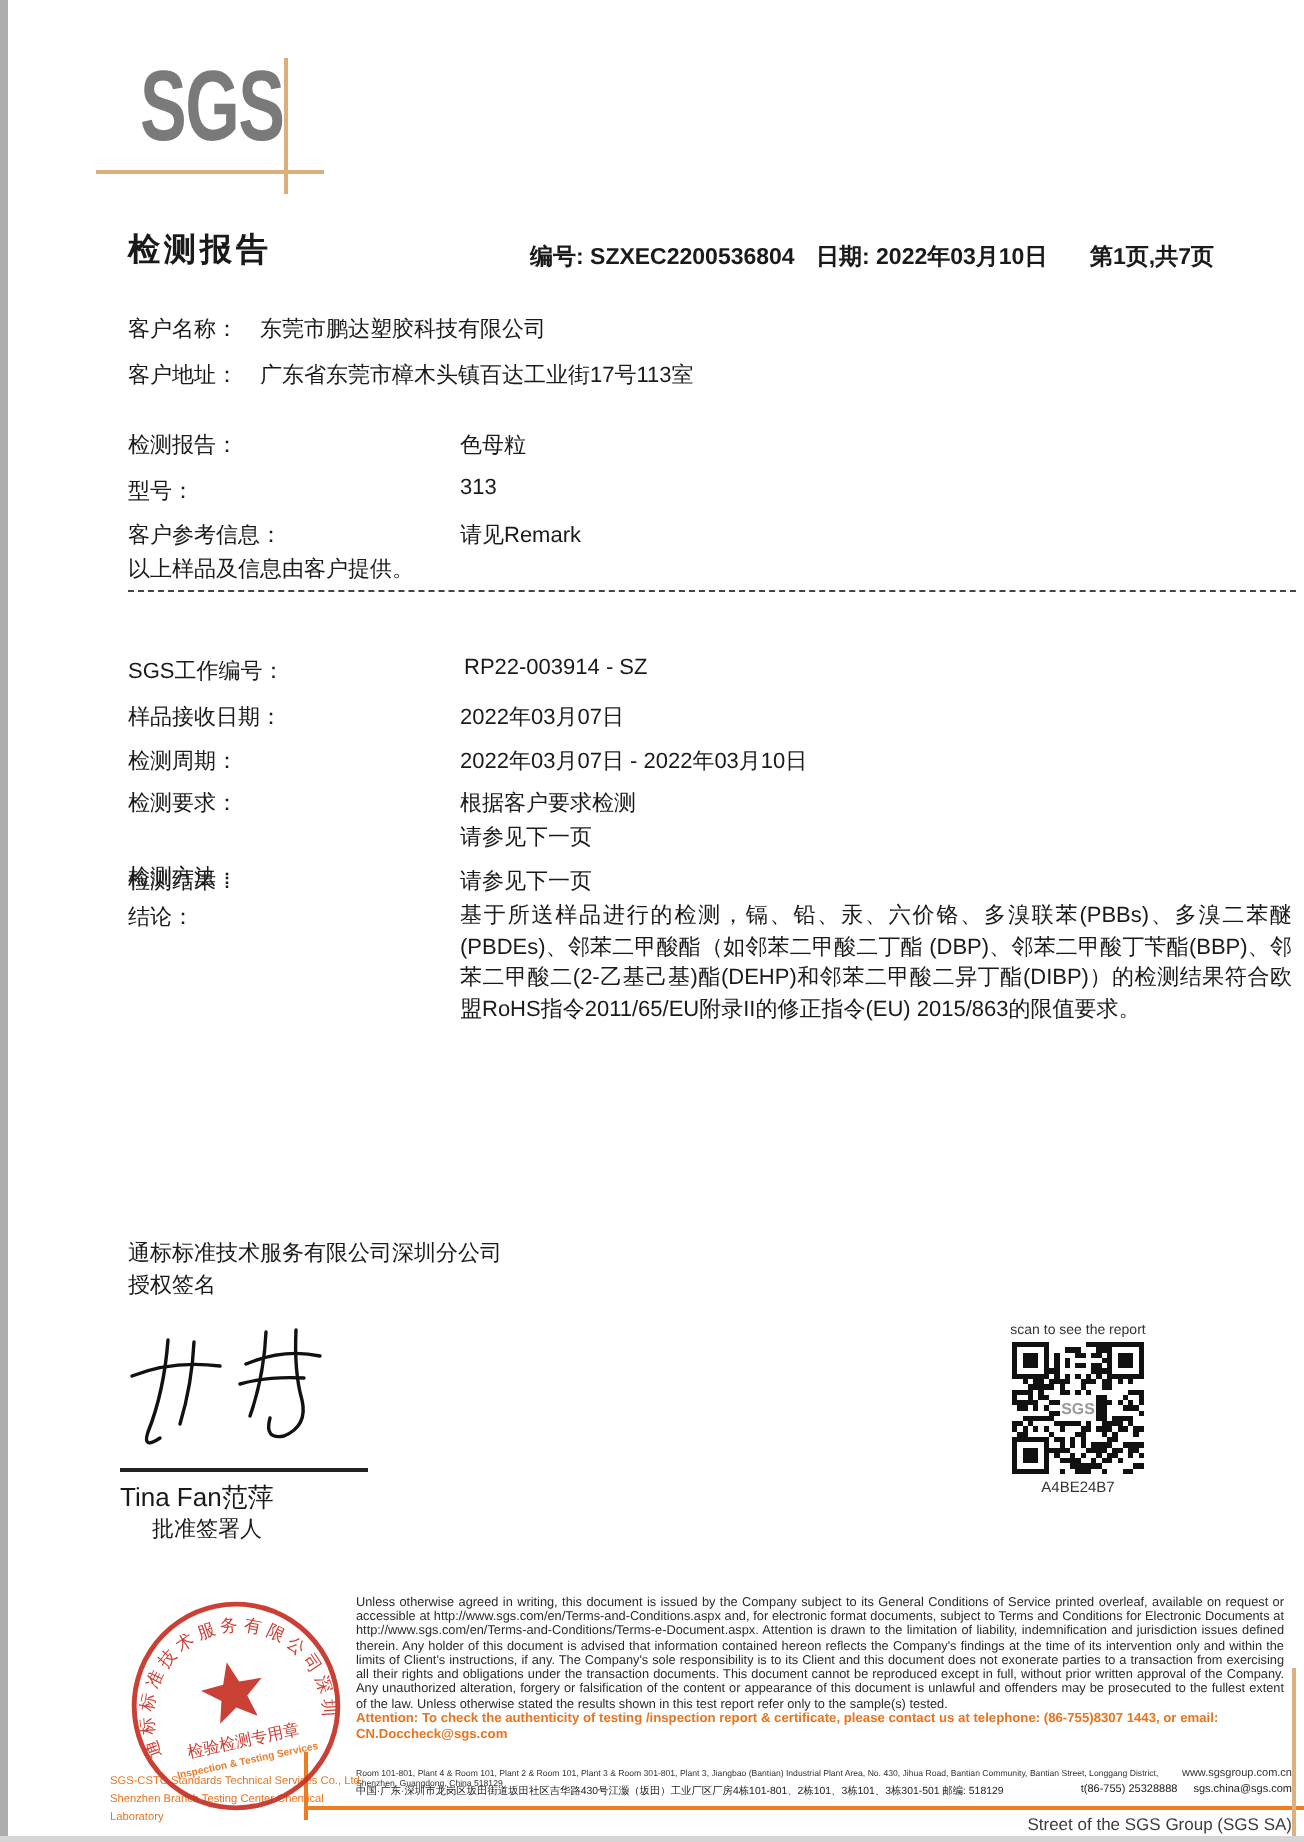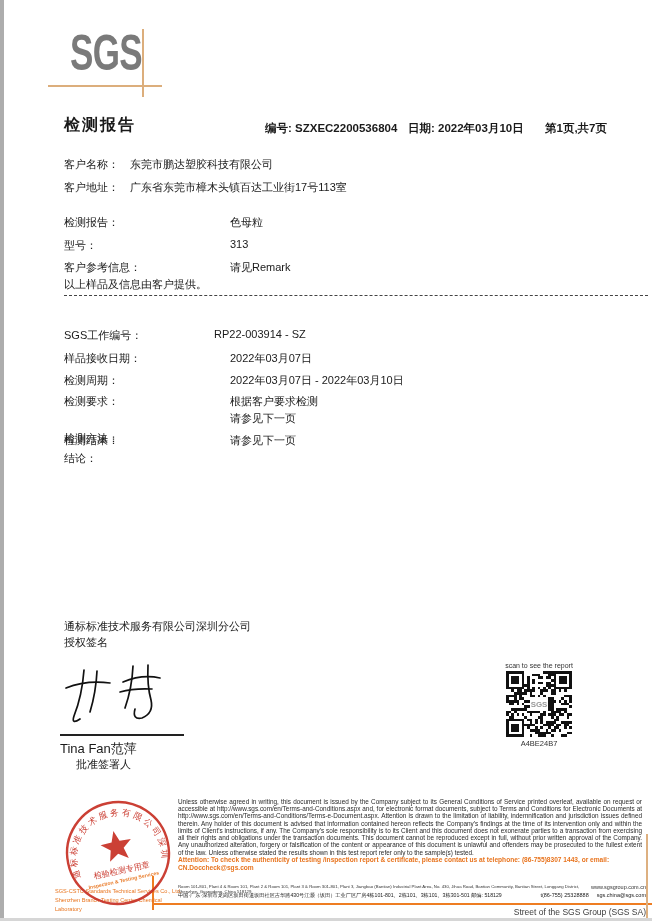--- a/index.html
+++ b/index.html
@@ -85,33 +85,34 @@
   <div class="abs val" style="left:230px;top:215px">色母粒</div>
   <div class="abs lbl c-label" style="top:238px">型号：</div>
   <div class="abs val" style="left:230px;top:238px">313</div>
   <div class="abs lbl c-label" style="top:260px">客户参考信息：</div>
   <div class="abs val" style="left:230px;top:260px">请见Remark</div>
   <div class="abs lbl c-label" style="top:277px">以上样品及信息由客户提供。</div>
 
   <div class="abs" id="dashed-sep"></div>
 
   <div class="abs lbl c-label" style="top:328px">SGS工作编号：</div>
-  <div class="abs val" style="left:214px;top:328px">RP22-003914 - SZ</div>
+  <div class="abs val" style="left:232px;top:328px">RP22-003914 - SZ</div>
   <div class="abs lbl c-label" style="top:351px">样品接收日期：</div>
   <div class="abs val" style="left:230px;top:351px">2022年03月07日</div>
   <div class="abs lbl c-label" style="top:373px">检测周期：</div>
   <div class="abs val" style="left:230px;top:373px">2022年03月07日 - 2022年03月10日</div>
   <div class="abs lbl c-label" style="top:394px">检测要求：</div>
   <div class="abs val" style="left:230px;top:394px">根据客户要求检测</div>
   <div class="abs lbl c-label" style="top:431px">检测方法：</div>
   <div class="abs val" style="left:230px;top:411px">请参见下一页</div>
   <div class="abs lbl c-label" style="top:433px">检测结果：</div>
   <div class="abs val" style="left:230px;top:433px">请参见下一页</div>
 
   <div class="abs lbl c-label" style="top:451px">结论：</div>
+  <div class="abs" id="conclusion-text">基于所送样品进行的检测，镉、铅、汞、六价铬、多溴联苯(PBBs)、多溴二苯醚(PBDEs)、邻苯二甲酸酯（如邻苯二甲酸二丁酯 (DBP)、邻苯二甲酸丁苄酯(BBP)、邻苯二甲酸二(2-乙基己基)酯(DEHP)和邻苯二甲酸二异丁酯(DIBP)）的检测结果符合欧盟RoHS指令2011/65/EU附录II的修正指令(EU) 2015/863的限值要求。</div>
 
   <div class="abs" id="sig-company">通标标准技术服务有限公司深圳分公司</div>
   <div class="abs" id="sig-auth">授权签名</div>
   <svg class="abs" id="sig-svg" width="132" height="72" viewBox="0 0 132 72">
     <g fill="none" stroke="#111" stroke-width="1.7" stroke-linecap="round">
       <path d="M6,30 Q26,22 50,25"></path>
       <path d="M24,12 Q22,38 14,58 Q11,67 20,61"></path>
       <path d="M37,13 Q36,34 30,54"></path>
       <path d="M63,24 Q82,16 100,20"></path>
       <path d="M73,8 Q72,30 65,50"></path>

